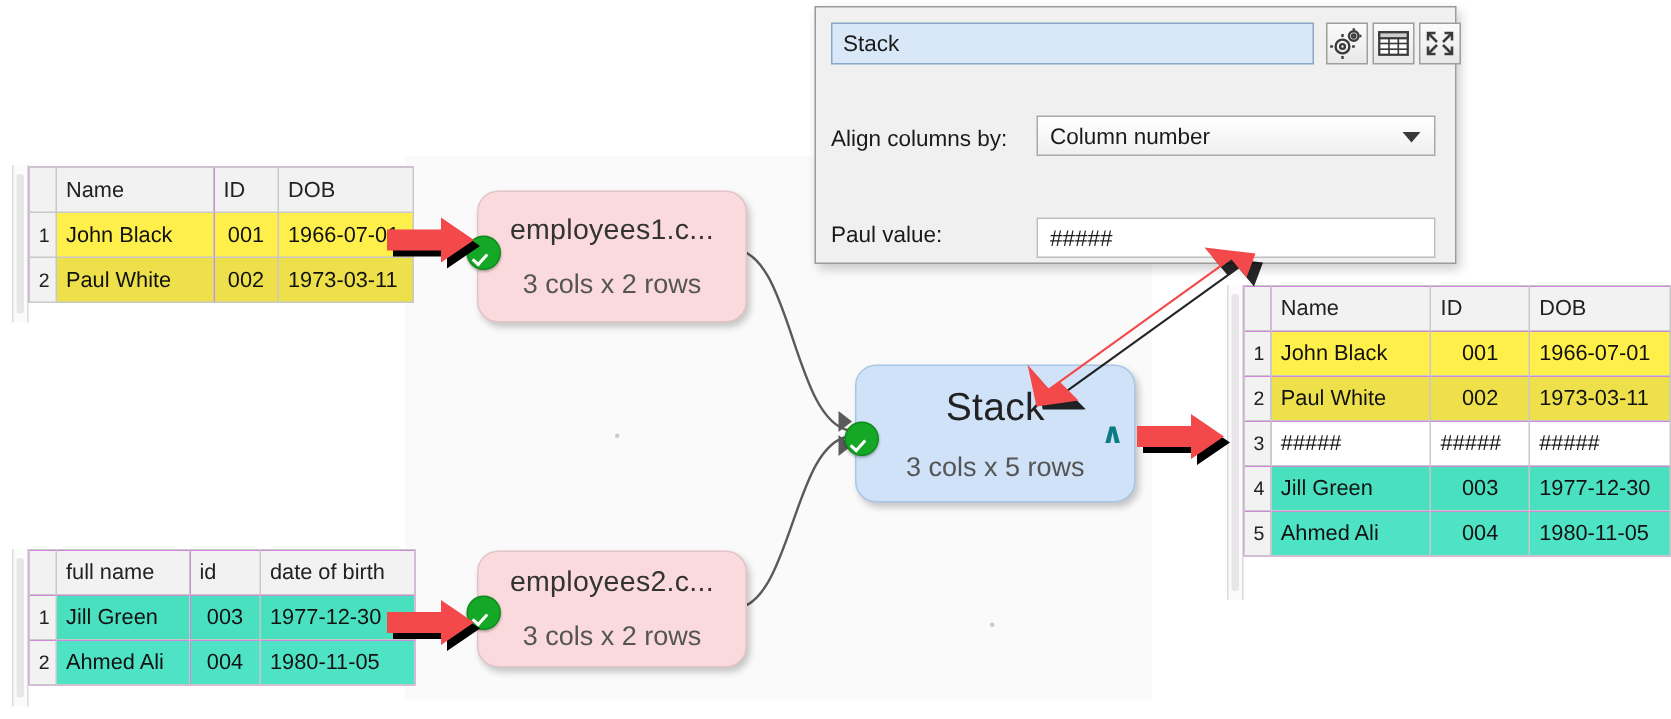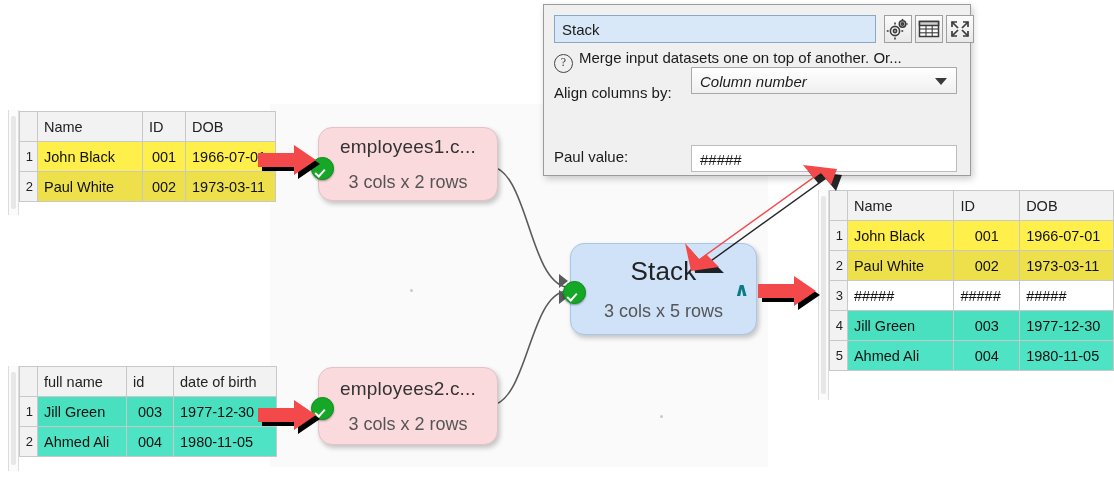--- a/index.html
+++ b/index.html
@@ -132,21 +132,21 @@
   <div class="griddot" style="left:140px;top:185px;"></div>
   <div class="griddot" style="left:390px;top:311px;"></div>
 
   <svg width="498" height="363" style="position:absolute;left:0;top:0;">
     <path d="M 218 62 C 258 62, 258 175, 296 183" fill="none" stroke="#5a5a5a" stroke-width="1.6"></path>
     <path d="M 218 302 C 258 302, 258 192, 296 187" fill="none" stroke="#5a5a5a" stroke-width="1.6"></path>
   </svg>
   <div class="inarrow" style="left:289px;top:170px;"></div>
   <div class="inarrow" style="left:289px;top:186px;"></div>
 
-  <div class="node pink" style="left:48px;top:23px;width:180px;height:74px;">
+  <div class="node pink" style="left:48px;top:23px;width:180px;height:88px;">
     <div class="ntitle">employees1.c...</div>
     <div class="nsub">3 cols x 2 rows</div>
   </div>
   <div class="okbadge" style="left:41px;top:53px;"></div>
 
   <div class="node pink" style="left:48px;top:263px;width:180px;height:78px;">
     <div class="ntitle">employees2.c...</div>
     <div class="nsub">3 cols x 2 rows</div>
   </div>
   <div class="okbadge" style="left:41px;top:293px;"></div>
@@ -299,26 +299,23 @@
         <path d="M16 6 L21 6 L21 11"></path>
           <path d="M21 6 L15 12"></path>
         <path d="M10 20 L5 20 L5 15"></path>
           <path d="M5 20 L11 14"></path>
         <path d="M16 20 L21 20 L21 15"></path>
           <path d="M21 20 L15 14"></path>
       </g>
     </svg>
   </div>
 
-  <div class="helprow">
-    <span class="qmark">?</span><span>Merge input datasets one on top of another. Or...</span>
-  </div>
 
   <div class="frow" style="top:79px;">Align columns by:</div>
-  <div class="combo" style="top:62px;font-style:italic;">
+  <div class="combo" style="top:72px;">
     <span>Column number</span>
     <span class="dd"></span>
   </div>
 
 
   <div class="frow" style="top:143px;">Paul value:</div>
   <div class="txtfield" style="top:140px;">#####</div>
 </div>
 
 <div class="redarrow abs" style="left:258px;top:143px;">

